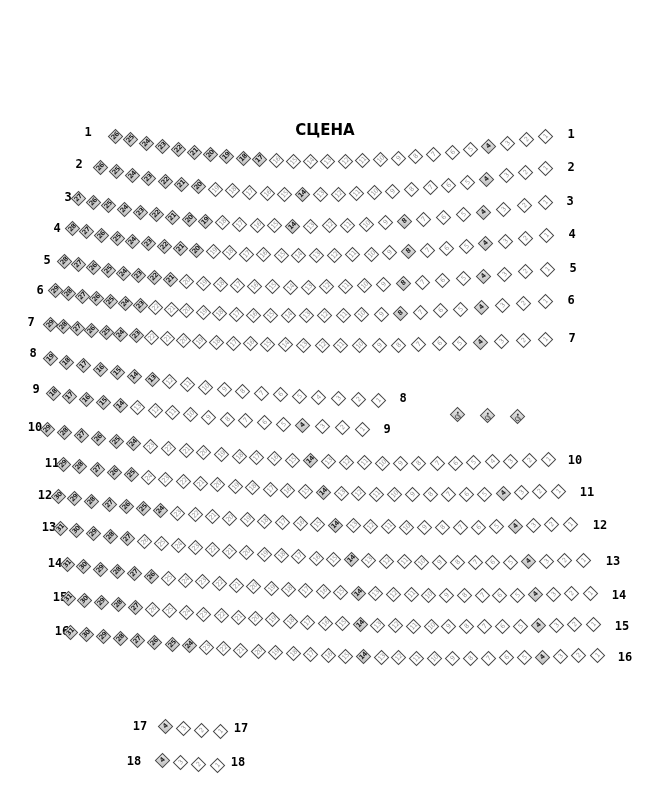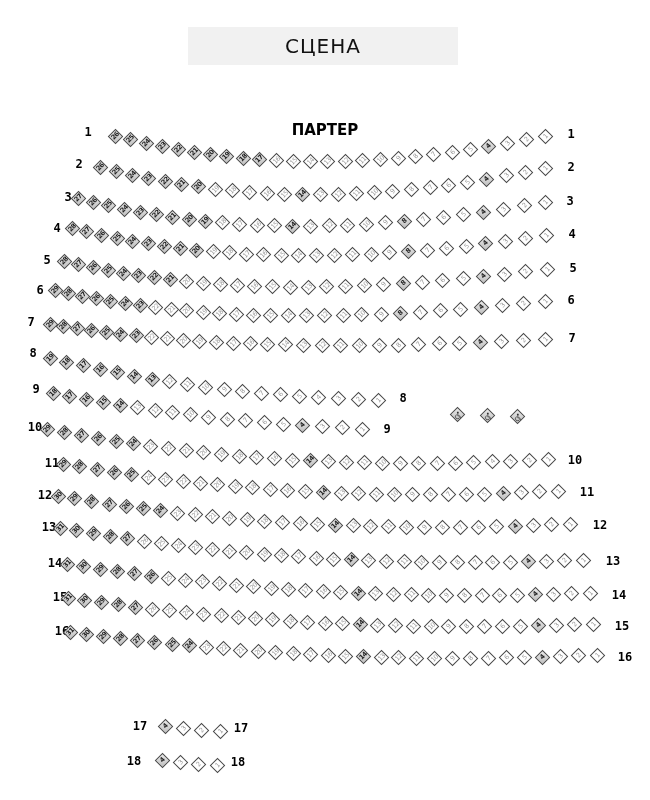--- a/index.html
+++ b/index.html
@@ -31,22 +31,21 @@
   }
   .seat.taken{background:linear-gradient(135deg,#e9e9e9 0%,#bfbfbf 100%);}
   .seat.taken .num{color:#222;font-weight:bold;}
   .seat.wc{background:linear-gradient(135deg,#e9e9e9 0%,#bfbfbf 100%);}
   .seat.wc svg{transform:rotate(-45deg);display:block;}
 </style>
 </head>
 <body>
 
 <div class="canvas">
-  <div class="stage">СЦЕНА</div>
-  <div class="section-title">ПАРТЕР</div>
+  <div class="section-title">СЦЕНА</div>
   <div id="seat-rows">
       <div class="row-label" style="left: 88px; top: 132px;">1</div>
       <div class="row-label" style="left: 571px; top: 134px;">1</div>
       <div class="seat taken" style="left: 115px; top: 136px;">
         <span class="num">26</span>
       </div>
       <div class="seat taken" style="left: 130.549px; top: 139.994px;">
         <span class="num">25</span>
       </div>
       <div class="seat taken" style="left: 146.235px; top: 143.654px;">

